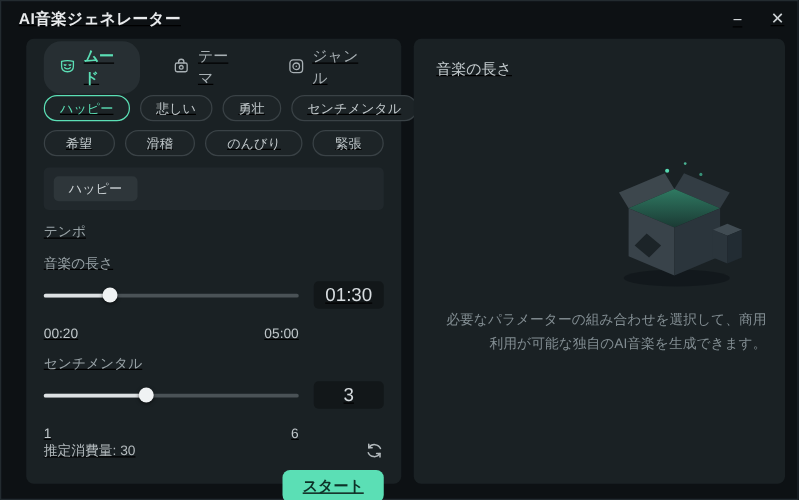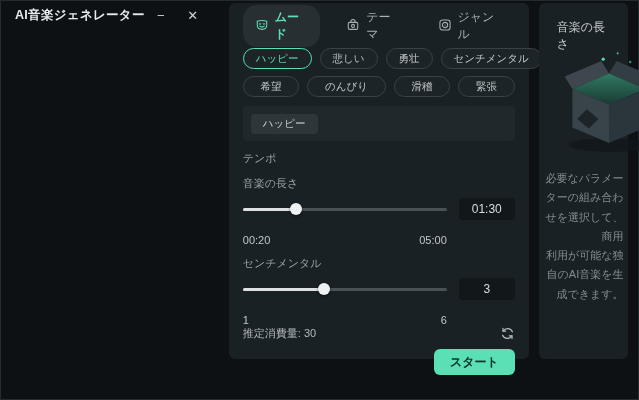--- a/index.html
+++ b/index.html
@@ -11,21 +11,21 @@
     --text-dim:#98a2a6;
   }
   *{box-sizing:border-box;margin:0;padding:0;}
   body{
     width:639px;height:400px;overflow:hidden;
     background:#070a0c;
     font-family:"Liberation Sans","DejaVu Sans",sans-serif;
   }
   .window{
     width:639px;height:400px;background:var(--bg);
-    border:1px solid #232b30;display:flex;flex-direction:row;
+    border:1px solid #232b30;display:flex;flex-direction:column;text-decoration:underline;
   }
   
   .titlebar{height:28px;display:flex;align-items:center;flex:none;}
   .title{margin-left:14px;font-size:12.5px;font-weight:bold;color:#e8eaec;letter-spacing:.3px;}
   .win-controls{margin-left:auto;display:flex;align-items:center;}
   .win-btn{width:32px;height:28px;display:flex;align-items:center;justify-content:center;
     color:#ced3d6;font-size:13px;cursor:default;}
   
   .content{flex:1;display:flex;gap:10px;padding:2px 10px 14px 20px;}
   .card{background:var(--card);border-radius:6px;}
@@ -58,21 +58,21 @@
     color:var(--text-main);font-size:11px;}
   .tempo-btn.selected{border-color:var(--accent);color:var(--accent);}
   
   .slider-row{margin-top:7px;display:flex;align-items:center;gap:12px;}
   .track-wrap{flex:1;position:relative;height:12px;}
   .track{position:absolute;top:5px;left:0;right:0;height:3px;background:#4a5256;border-radius:2px;}
   .fill{position:absolute;top:5px;left:0;height:3px;background:#dde1e3;border-radius:2px;}
   .thumb{position:absolute;top:0;width:12px;height:12px;background:#eff2f3;border-radius:50%;
     transform:translateX(-50%);box-shadow:0 1px 3px rgba(0,0,0,.6);}
   .value-box{width:56px;height:22px;background:#121719;border-radius:4px;
-    display:flex;align-items:center;justify-content:center;color:#d8dde0;font-size:12px;}
+    display:flex;align-items:center;justify-content:center;color:#d8dde0;font-size:15px;}
   .range-row{display:flex;justify-content:space-between;margin-top:14px;
     width:calc(100% - 68px);color:#c0c7ca;font-size:11px;}
   
   .footer-row{margin-top:auto;display:flex;align-items:center;justify-content:space-between;gap:10px;}
   .consumption{font-size:11px;color:#b3babd;}
   .credit-pill{display:flex;align-items:center;gap:5px;background:#272f33;
     border-radius:12px;height:22px;padding:0 6px 0 3px;}
   .ai-icon{width:16px;height:16px;border-radius:50%;
     background:linear-gradient(135deg,#577ffa,#2d51e8);
     color:#fff;font-size:8px;font-weight:bold;font-style:italic;
@@ -147,22 +147,22 @@
 
       <div class="chip-rows">
         <div class="chip-row">
           <div class="chip selected">ハッピー</div>
           <div class="chip">悲しい</div>
           <div class="chip">勇壮</div>
           <div class="chip">センチメンタル</div>
         </div>
         <div class="chip-row">
           <div class="chip">希望</div>
+          <div class="chip">滑稽</div>
           <div class="chip">のんびり</div>
-          <div class="chip">滑稽</div>
           <div class="chip">緊張</div>
         </div>
       </div>
 
       <div class="tag-box">
         <span class="tag-chip">ハッピー</span>
       </div>
 
       <div class="section-label">テンポ</div>
 

